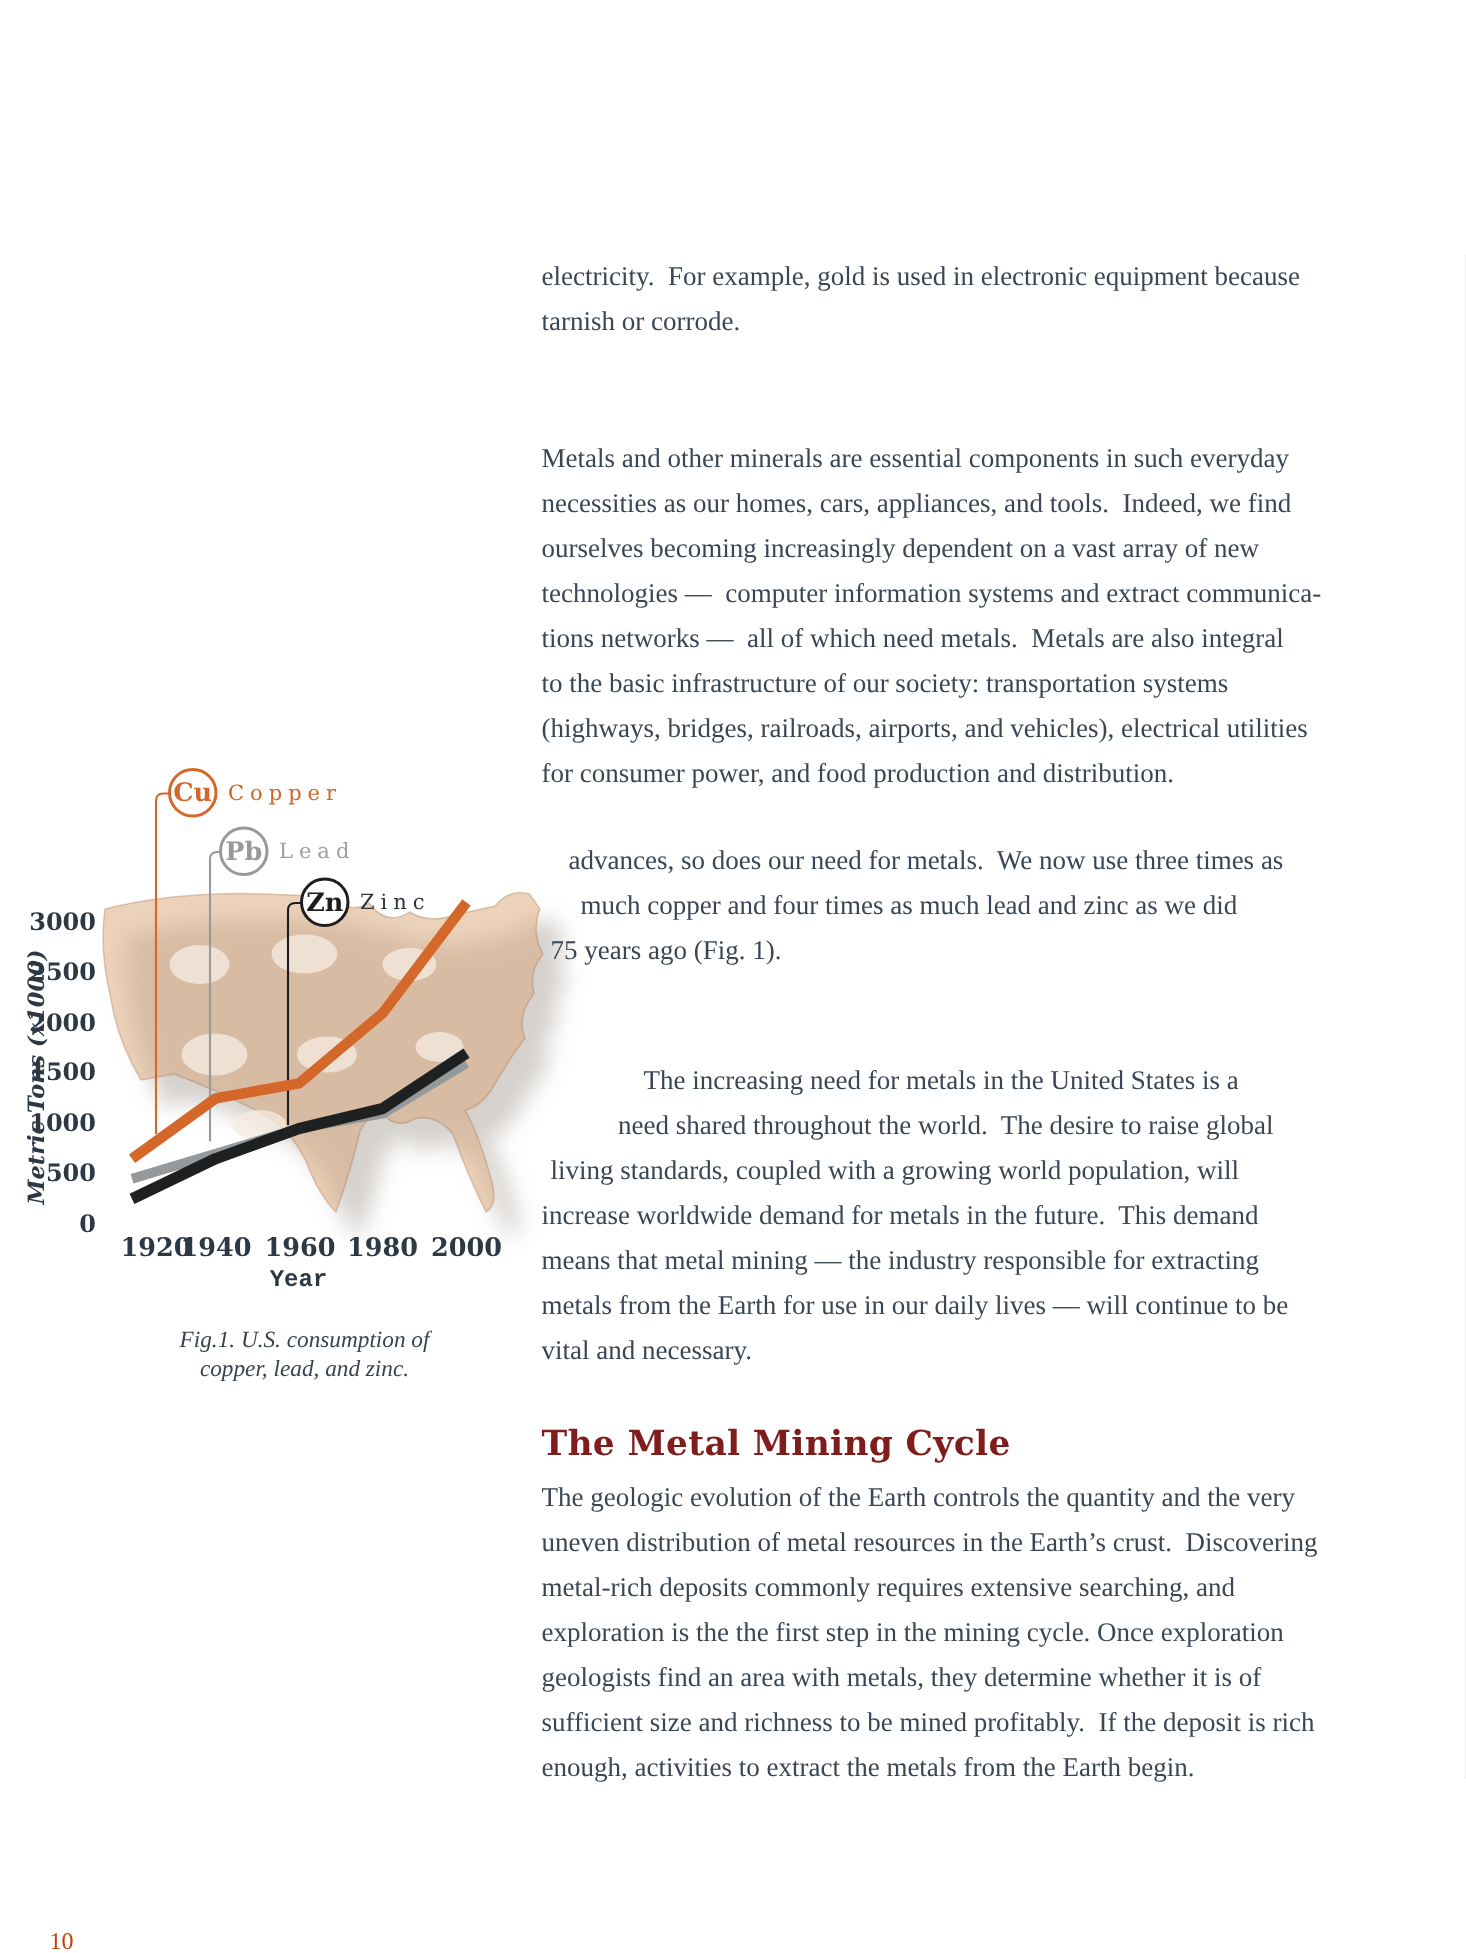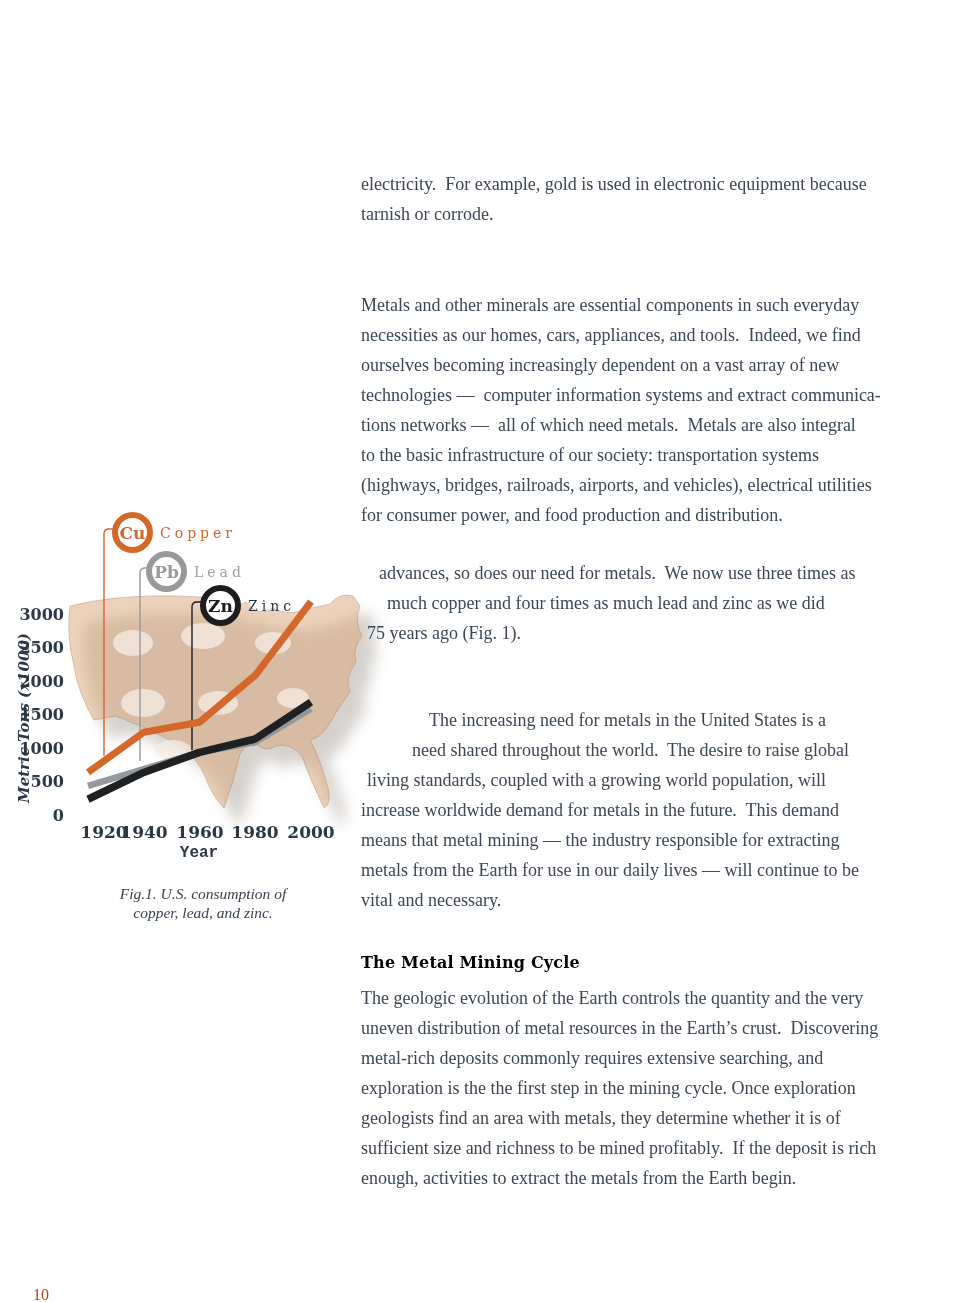--- a/index.html
+++ b/index.html
@@ -10,21 +10,21 @@
   }
   
   .para {
     position:absolute; left:361px; width:545px;
     color:#3b4654; font-size:18px; line-height:30px;
   }
   .tline { white-space:pre; }
   .section-heading {
     position:absolute; left:361px; top:948px;
     font-family:"DejaVu Serif", serif; font-weight:bold;
-    font-size:16px; line-height:30px; color:#000000; letter-spacing:.2px;
+    font-size:23px; line-height:30px; color:#7f1d1d; letter-spacing:.2px;
     white-space:pre;
   }
   .pagenum {
     position:absolute; left:33px; top:1252px;
     font-size:16px; color:#c2410c;margin-top:34px;
   }
   
   .figure { position:absolute; left:0; top:500px; width:410px; height:440px; }
   .figure svg { position:absolute; left:0; top:0; }
   .ytick {
@@ -43,21 +43,21 @@
     font-family:"DejaVu Serif", serif; font-style:italic; font-weight:bold;
     font-size:15px; color:#2d3845;
   }
   .axis-title-x {
     position:absolute; left:169px; top:344px; width:60px; text-align:center;
     font-family:Liberation Mono, monospace; font-weight:bold;
     font-size:16px; color:#2d3845;
   }
   .legend-item { position:absolute; display:flex; align-items:center; gap:7px; }
   .element-circle {
-    width:29px; height:29px; border:6px solid #4c1d95; border-radius:50%;
+    width:29px; height:29px; border:2px solid #4c1d95; border-radius:50%;
     background:#fff; display:flex; align-items:center; justify-content:center;
     font-family:"DejaVu Serif", serif; font-weight:bold; font-size:17px;
     flex:0 0 auto;
   }
   .legend-label {
     font-family:"DejaVu Serif", serif; font-weight:normal;
     font-size:14px; letter-spacing:4px; white-space:nowrap;
   }
   .caption {
     position:absolute; left:88px; top:384px; width:230px;

